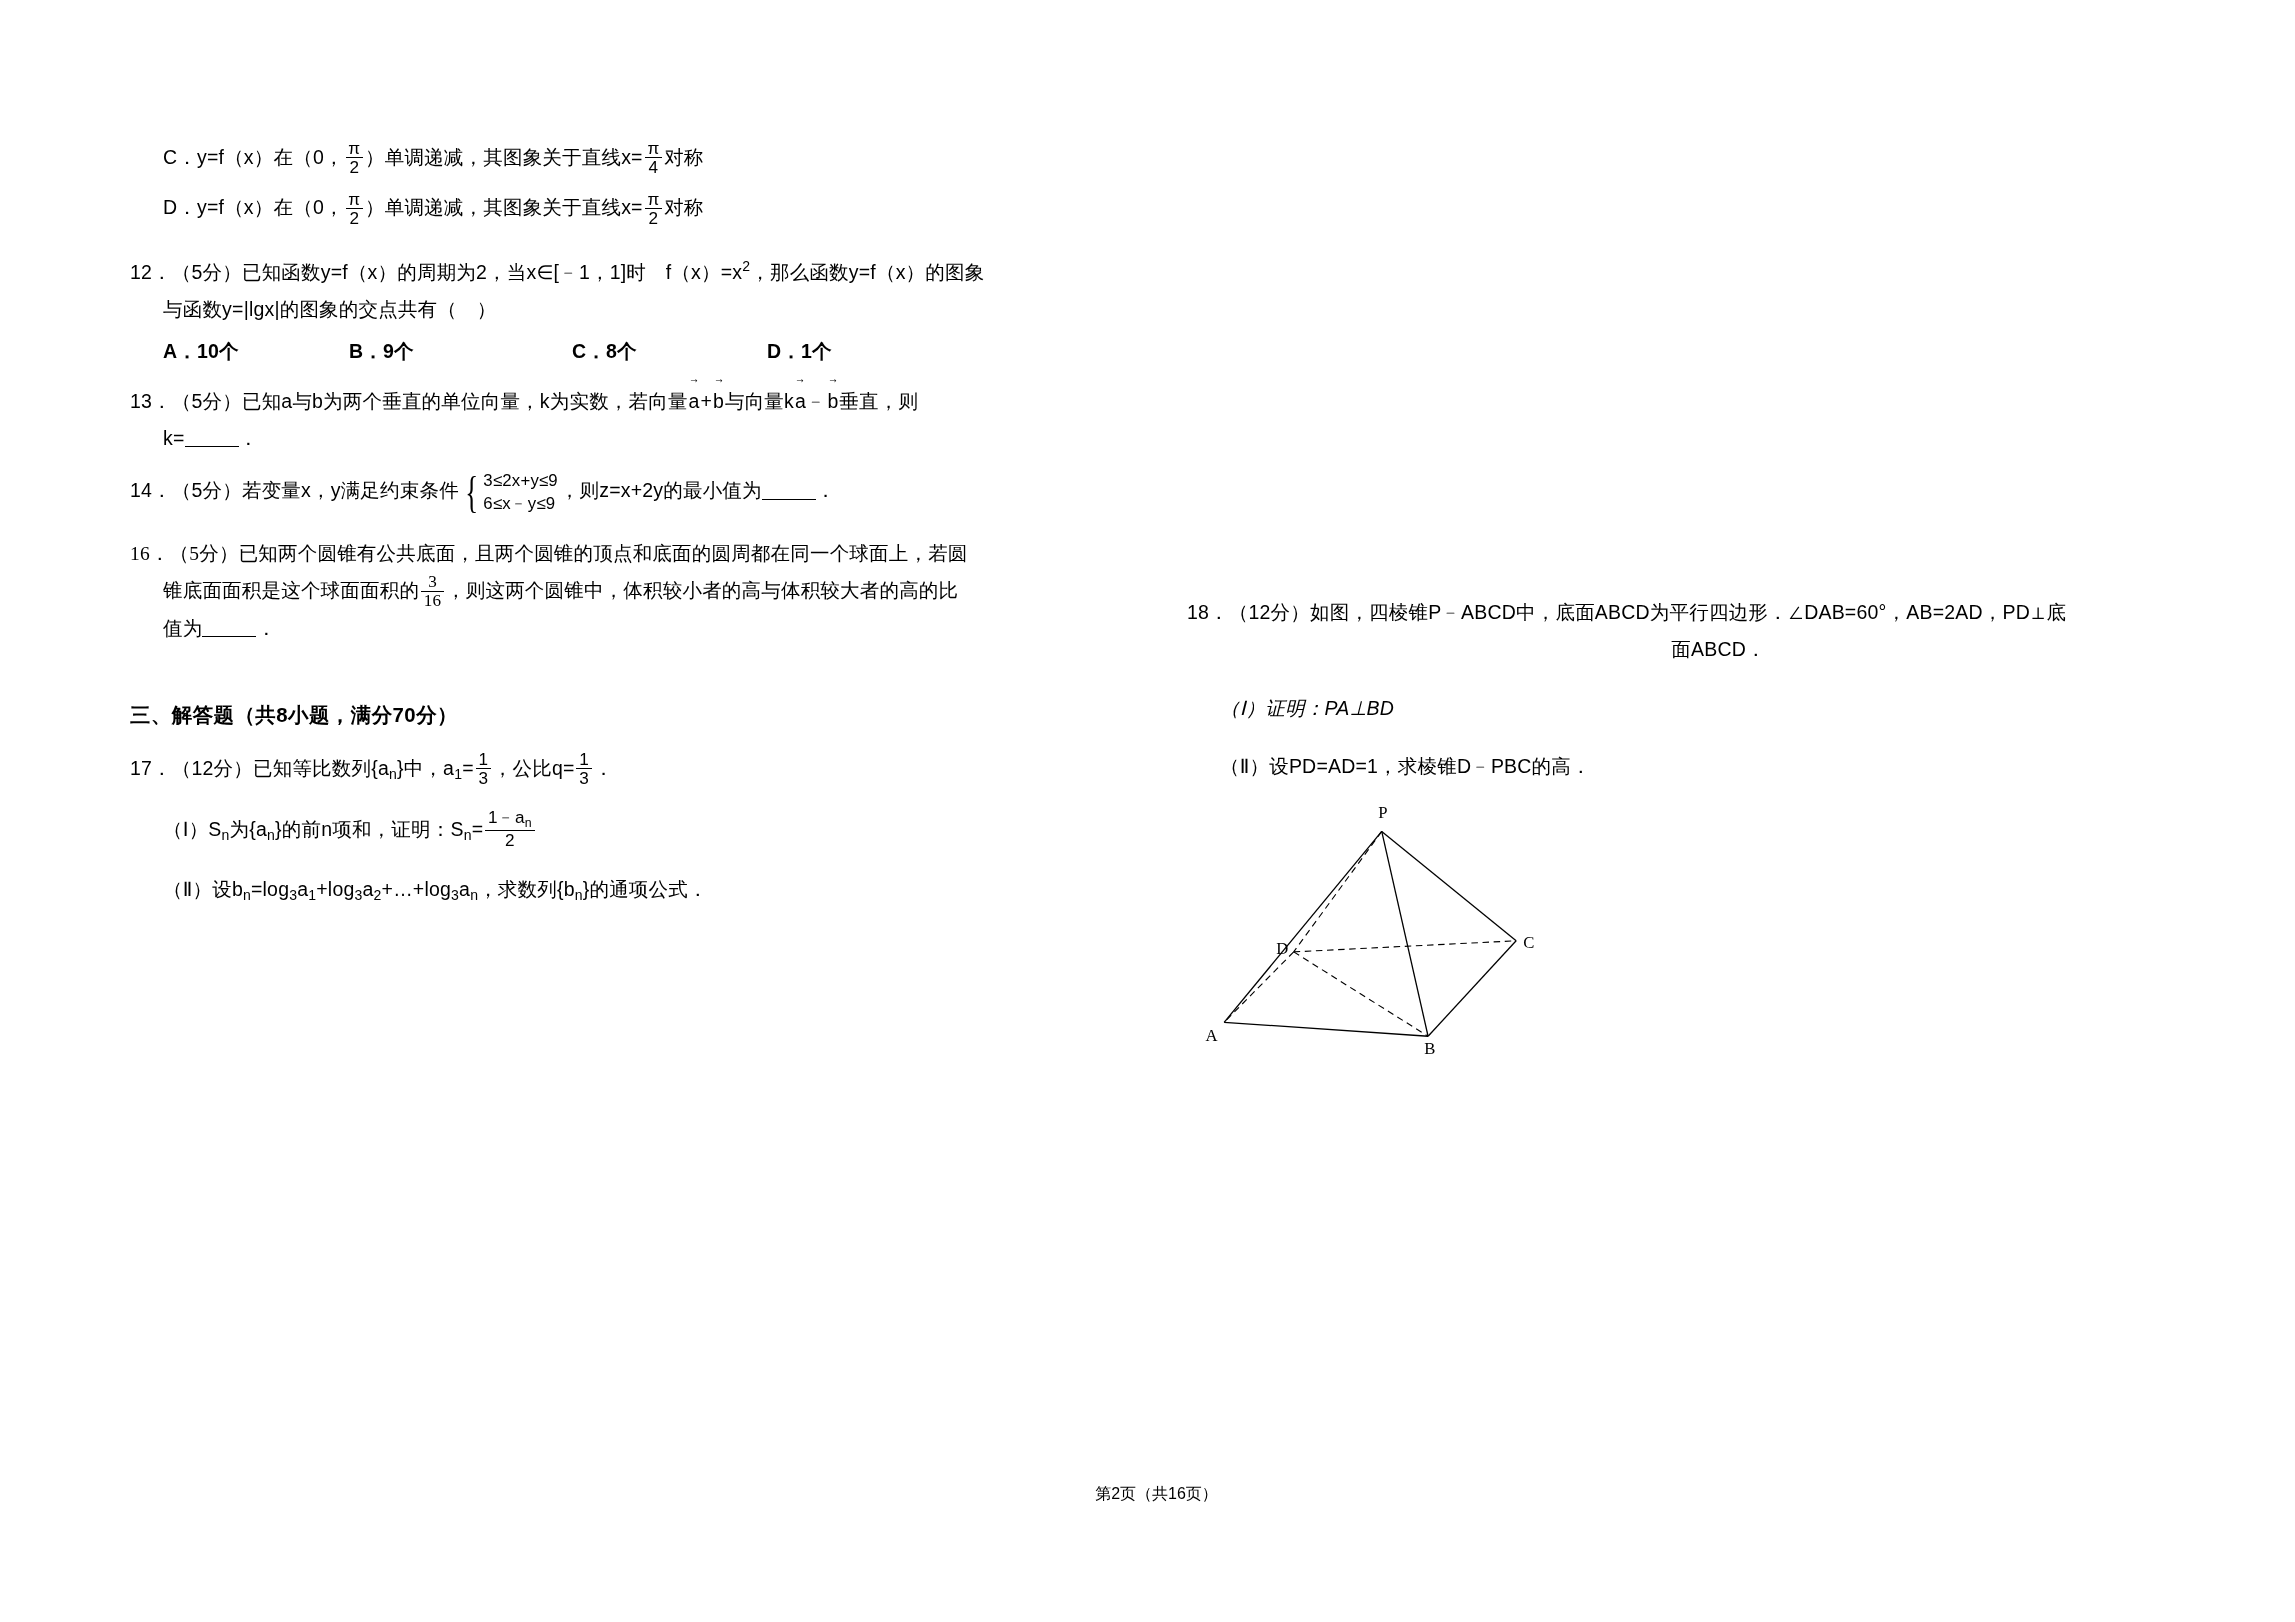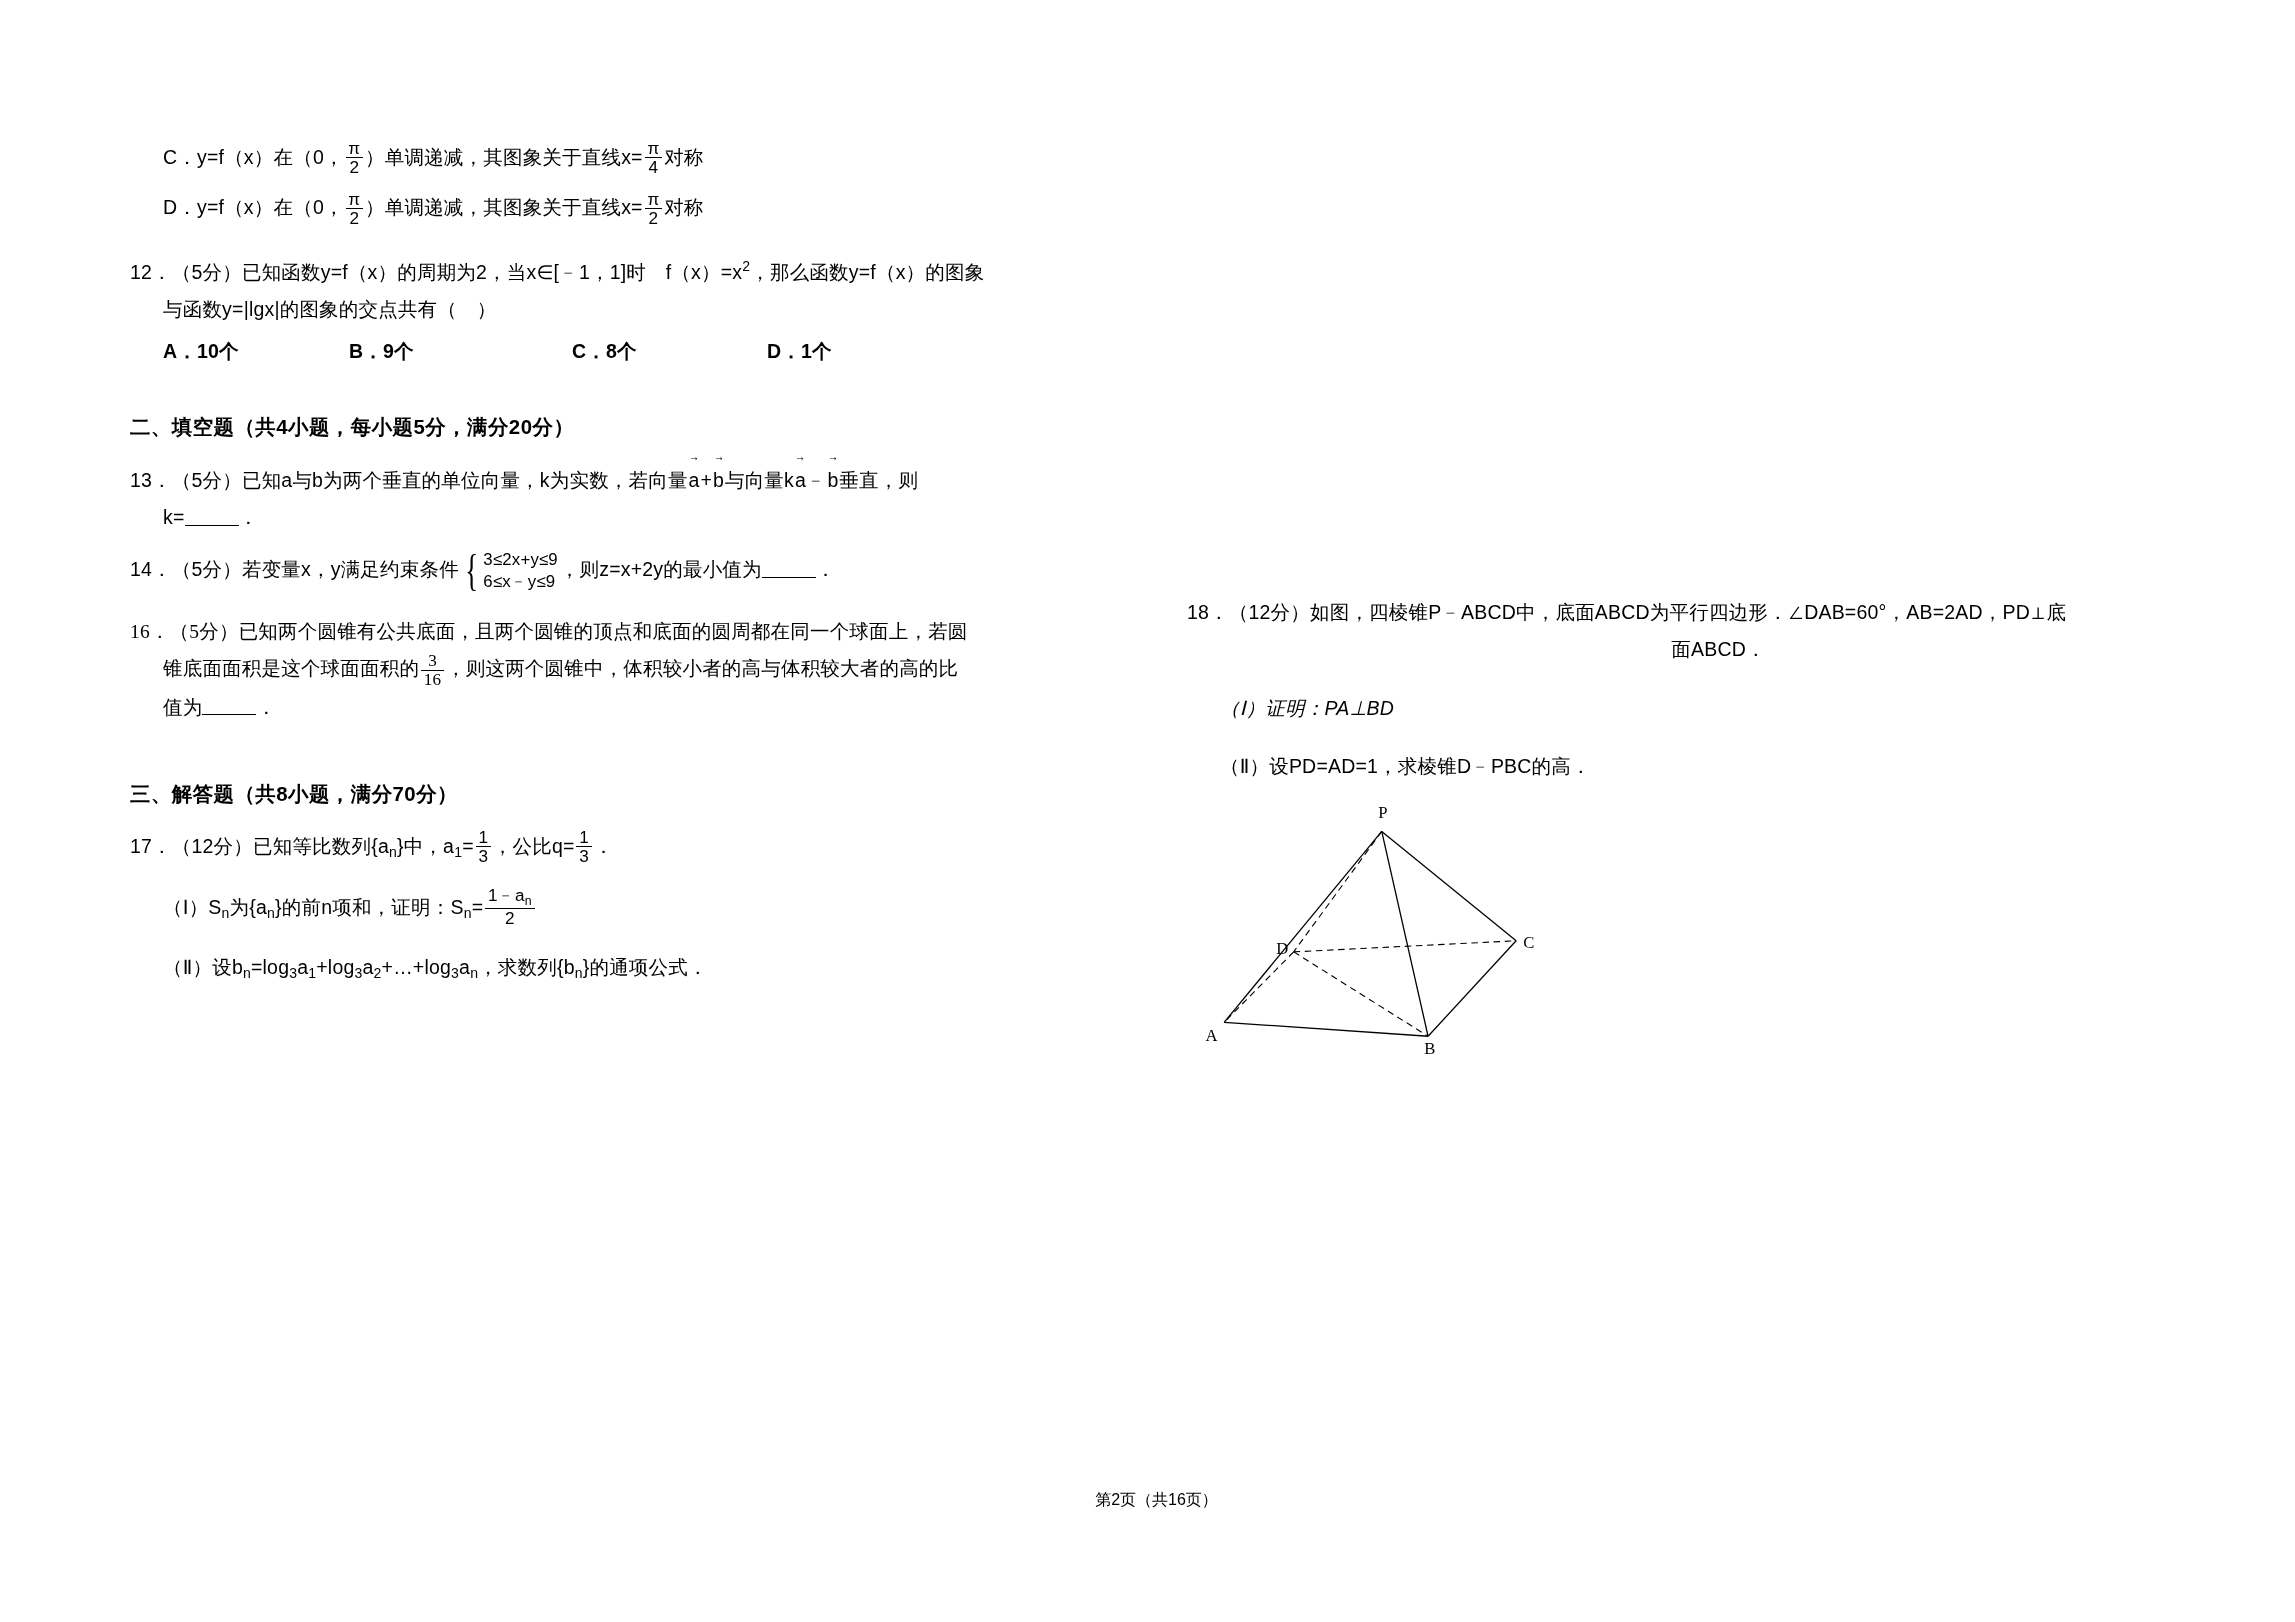--- a/index.html
+++ b/index.html
@@ -133,21 +133,20 @@
     line-height: 1.32;
     padding-left: 0.9px;
   }
   .footer {
     position: absolute;
     left: 17px;
     right: 0;
     top: 1484px;
     text-align: center;
     font-size: 16px;
-    margin-top: 6px;
   }
   .figure-wrap {
     position: relative;
     margin-top: 26px;
     margin-left: 9.3px;
     width: 390px;
     height: 241px;
   }
   .fig-label {
     position: absolute;
@@ -177,21 +176,20 @@
     <div class="q" style="margin-top:26px;">
       <span class="q-line">
         <span>12．（5分）已知函数y=f（x）的周期为2，当x∈[﹣1，1]时　f（x）=x</span><span class="sup">2</span><span>，那么函数y=f（x）的图象</span>
       </span>
       <span class="q-line indent">与函数y=|lgx|的图象的交点共有（　）</span>
       <div class="opts">
         <span class="opt o1">A．10个</span><span class="opt o2">B．9个</span><span class="opt o3">C．8个</span><span class="opt">D．1个</span>
       </div>
     </div>
 
-    <div class="section-head">二、填空题（共4小题，每小题5分，满分20分）</div>
 
     <div class="q">
       <span class="q-line">
         <span>13．（5分）已知a与b为两个垂直的单位向量，k为实数，若向量</span><span class="vec">a</span><span>+</span><span class="vec">b</span><span>与向量k</span><span class="vec">a</span><span>﹣</span><span class="vec">b</span><span>垂直，则</span>
       </span>
       <span class="q-line indent">
         <span>k=</span><span class="blank"></span><span>．</span>
       </span>
     </div>
 

